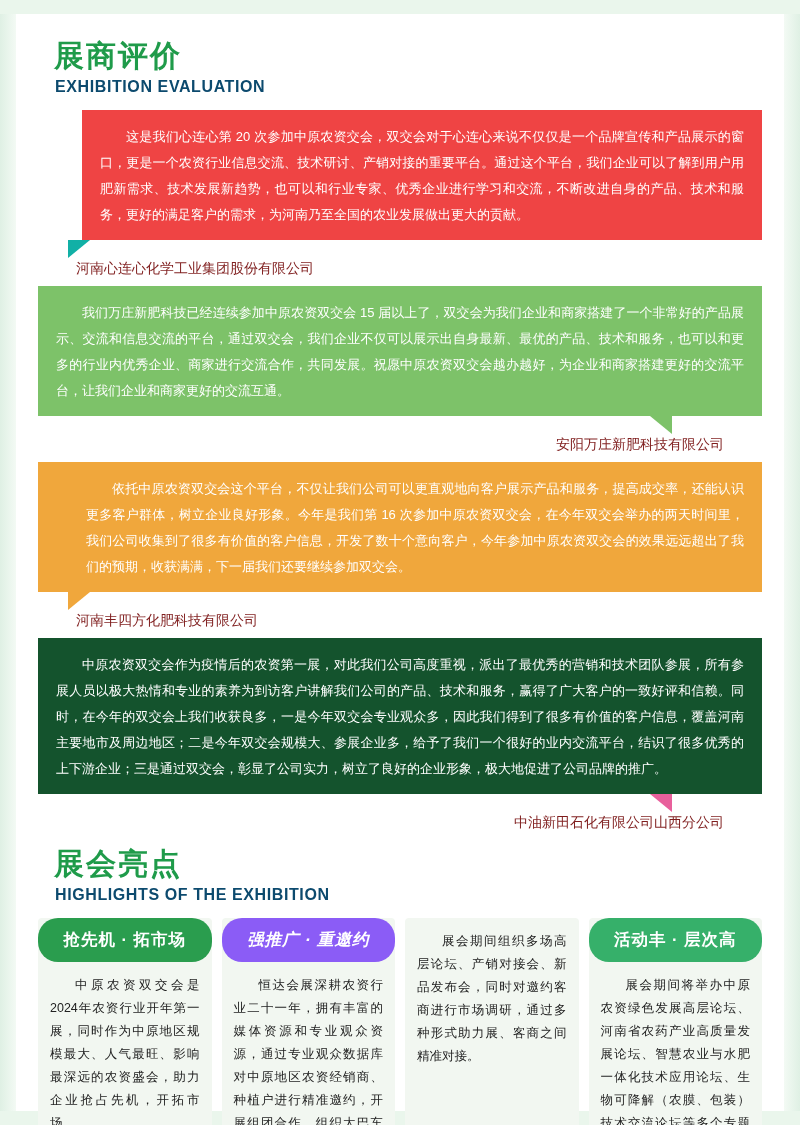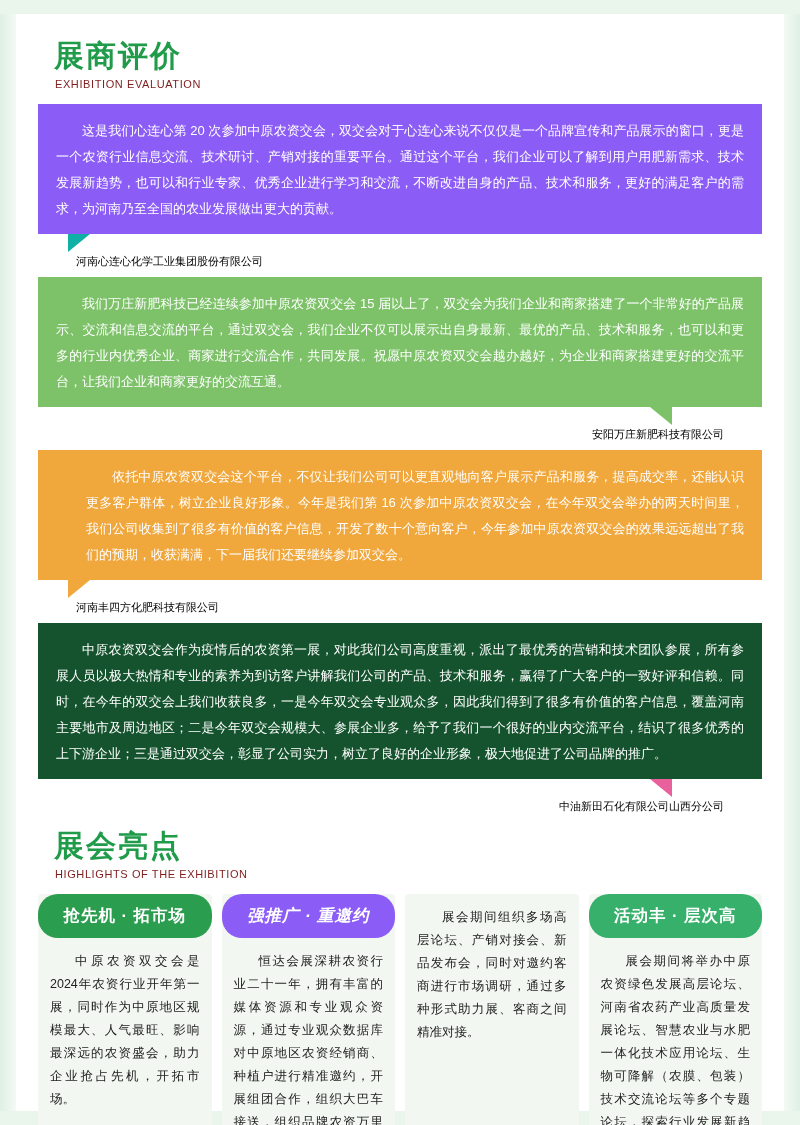--- a/index.html
+++ b/index.html
@@ -32,50 +32,50 @@
   
   .sec-title-cn {
     font-size: 30px;
     font-weight: bold;
     color: #1f9b4a;
     letter-spacing: 2px;
     margin: 0 0 4px 16px;
     line-height: 1.2;
   }
   .sec-title-en {
-    font-size: 11px;
-    font-weight: normal;
-    color: #7f1d1d;
+    font-size: 16px;
+    font-weight: bold;
+    color: #0c4a6e;
     letter-spacing: 0.6px;
     margin: 0 0 14px 17px;
   }
 
   
   .testimonials { margin-top: 6px; }
   .tcard { position: relative; margin-bottom: 8px; }
   .tbubble {
     color: #ffffff;
     font-size: 13px;
     line-height: 26px;
     padding: 14px 18px 12px 18px;
     text-align: justify;
     position: relative;
   }
   .tbubble p { margin: 0; text-indent: 2em; }
   .tname {
-    font-size: 11px;
-    color: #000000;
+    font-size: 14px;
+    color: #7f1d1d;
     margin-top: 2px;
     padding: 0 6px;
   }
   .tname.left { text-align: left; padding-left: 38px; }
   .tname.right { text-align: right; padding-right: 38px; }
 
   
-  .c-teal  { background: #8b5cf6; }
+  .c-teal  { background: #ef4444; margin-left: 44px; }
   .c-green { background: #7dc269; }
   .c-orange{ background: #f0a73c; padding-left: 48px; }
   .c-pink  { background: #14532d; }
 
   .tail-l {
     width:0;height:0;border-style:solid;border-width:18px 22px 0 0;
     border-right-color: transparent; border-bottom-color: transparent;
     margin-left: 30px;
   }
   .tail-r {

